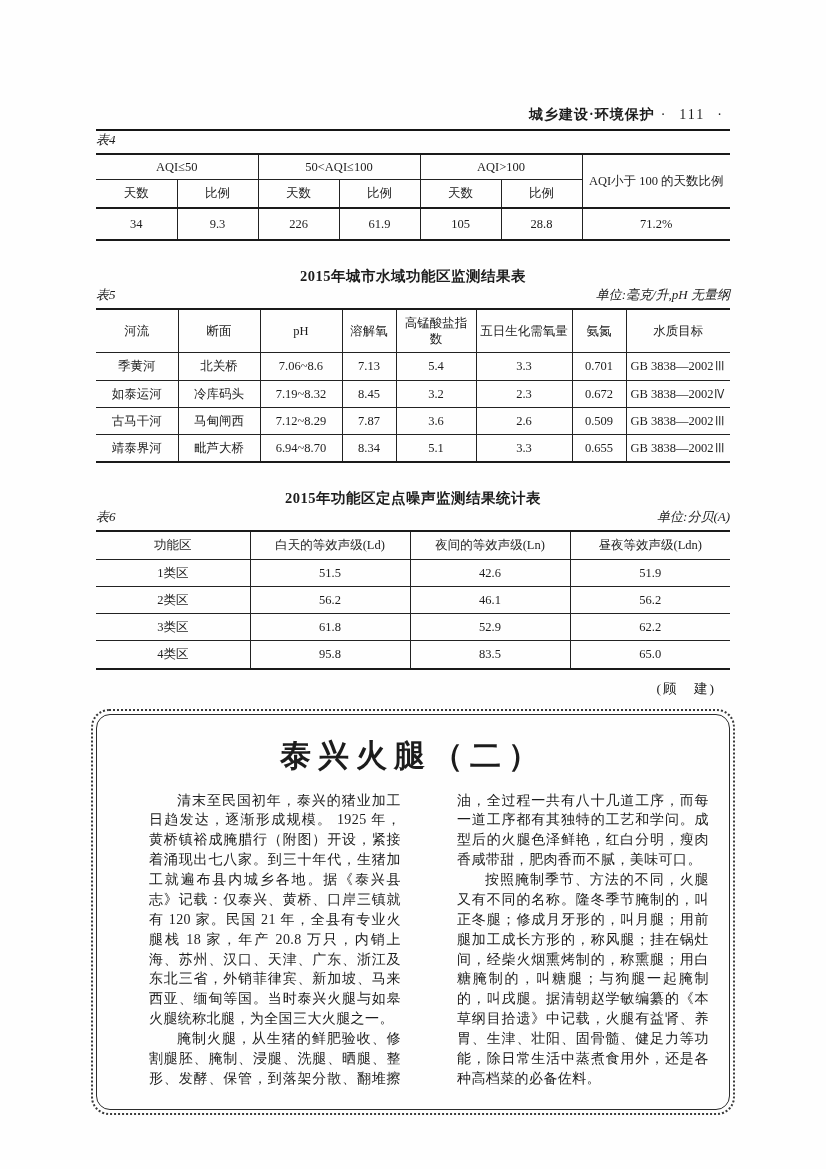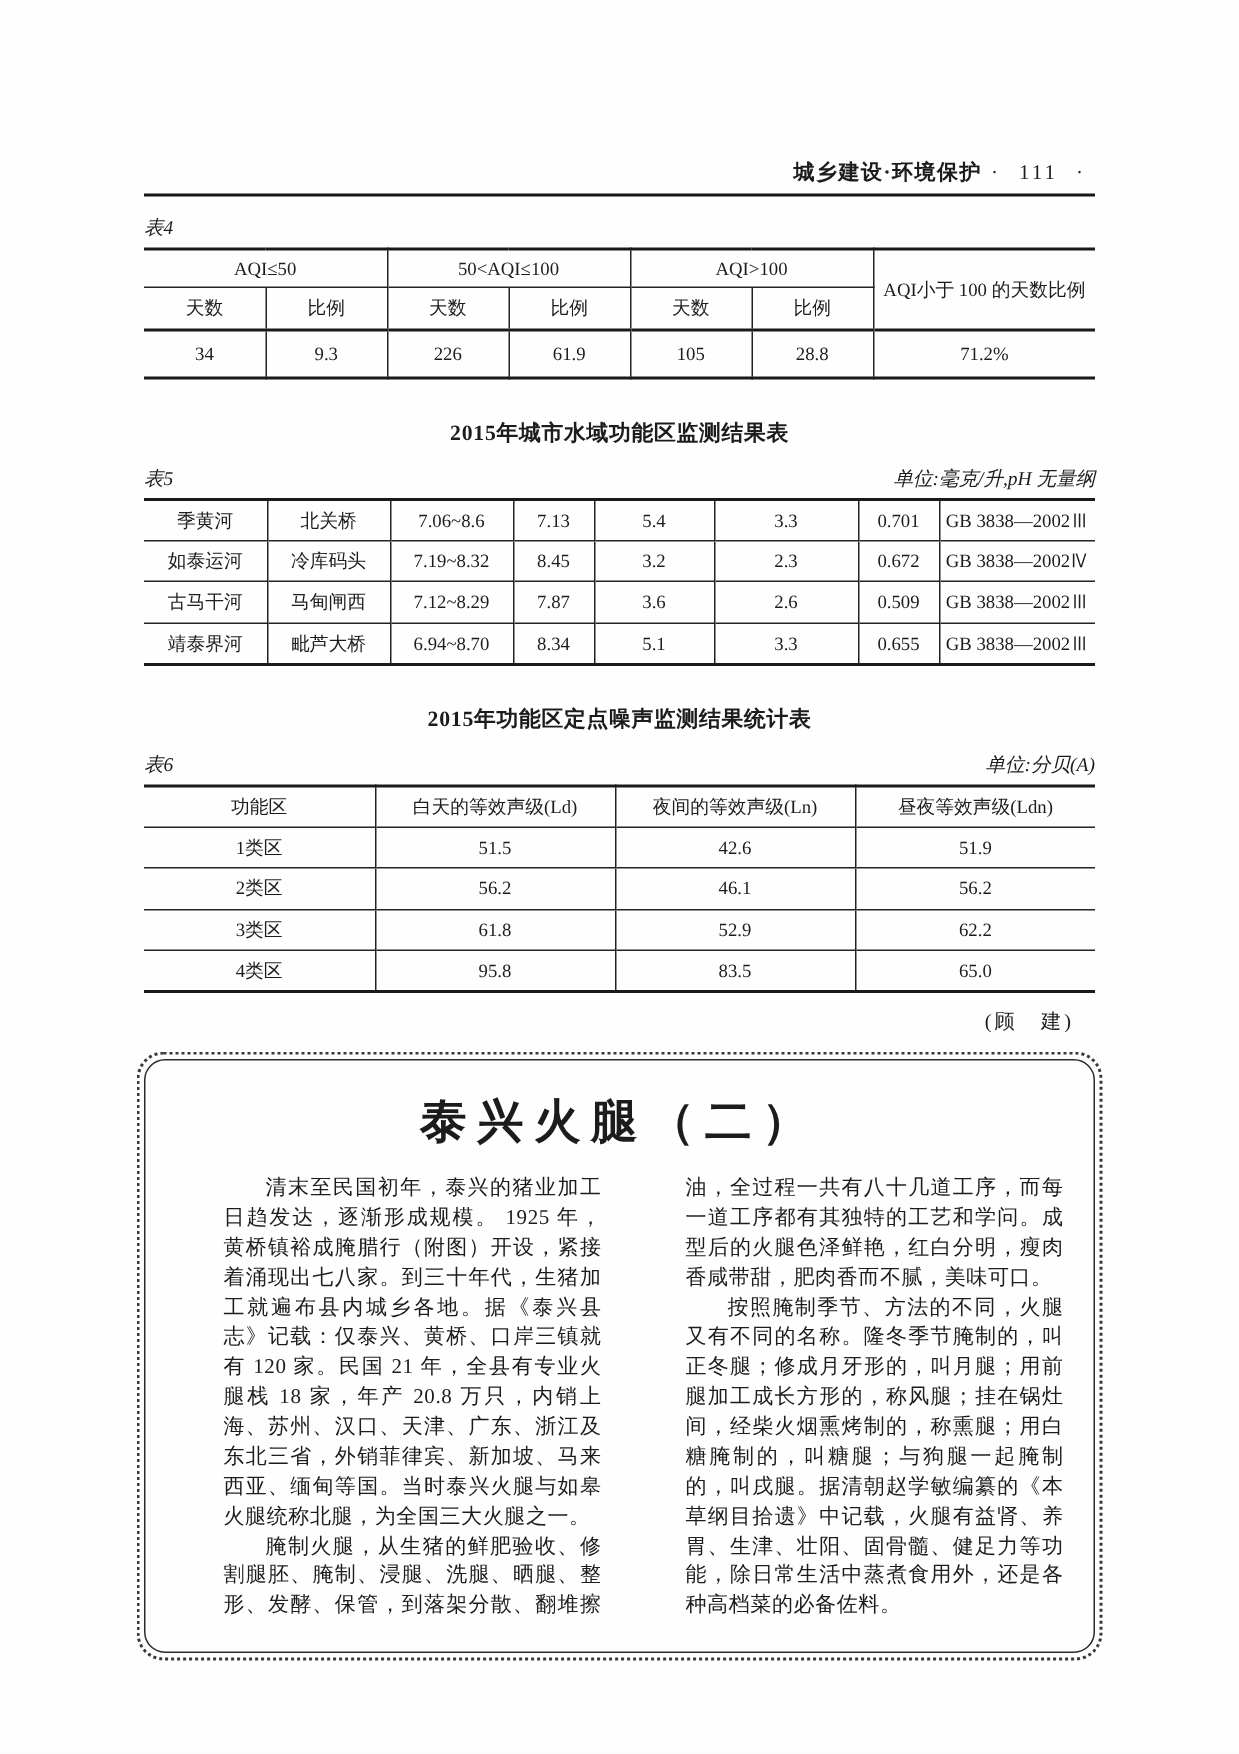--- a/index.html
+++ b/index.html
@@ -22,21 +22,21 @@
   .running-header .pageno { font-weight: normal; font-size: 14px; margin: 0 6px; letter-spacing: 2px; }
   .header-rule { border: none; border-top: 2.5px solid #161616; margin-top: 5px; }
 
   
   .tbl-title {
     text-align: center; font-weight: bold; font-size: 14.5px;
     margin-top: 26px; letter-spacing: 0.5px;
   }
   .tbl-meta {
     display: flex; justify-content: space-between; align-items: flex-end;
-    font-size: 13px; font-style: italic; margin-top: 12px; margin-bottom: 4px;
+    font-size: 13px; font-style: italic; margin-bottom: 4px;
   }
   table.stat {
     width: 100%; border-collapse: collapse; table-layout: fixed;
     border-top: 2.5px solid #1a1a1a; border-bottom: 2.5px solid #1a1a1a;
     font-size: 12.5px;
   }
   table.stat th, table.stat td {
     font-weight: normal; text-align: center; vertical-align: middle;
     padding: 5px 3px; line-height: 1.3;
   }
@@ -136,20 +136,30 @@
       <col style="width:82px">
         <col style="width:82px">
         <col style="width:82px">
         <col style="width:54px">
       <col style="width:80px">
         <col style="width:96px">
         <col style="width:54px">
         <col style="width:104px">
     </colgroup>
     <tbody>
+        <tr>
+      <th>河流</th>
+      <th>断面</th>
+      <th>pH</th>
+      <th>溶解氧</th>
+      <th>高锰酸盐指数</th>
+      <th>五日生化需氧量</th>
+      <th>氨氮</th>
+      <th>水质目标</th>
+    </tr>
     <tr>
       <td>季黄河</td>
       <td>北关桥</td>
       <td>7.06~8.6</td>
       <td>7.13</td>
       <td>5.4</td>
       <td>3.3</td>
       <td>0.701</td>
       <td>GB 3838—2002Ⅲ</td>
     </tr>

